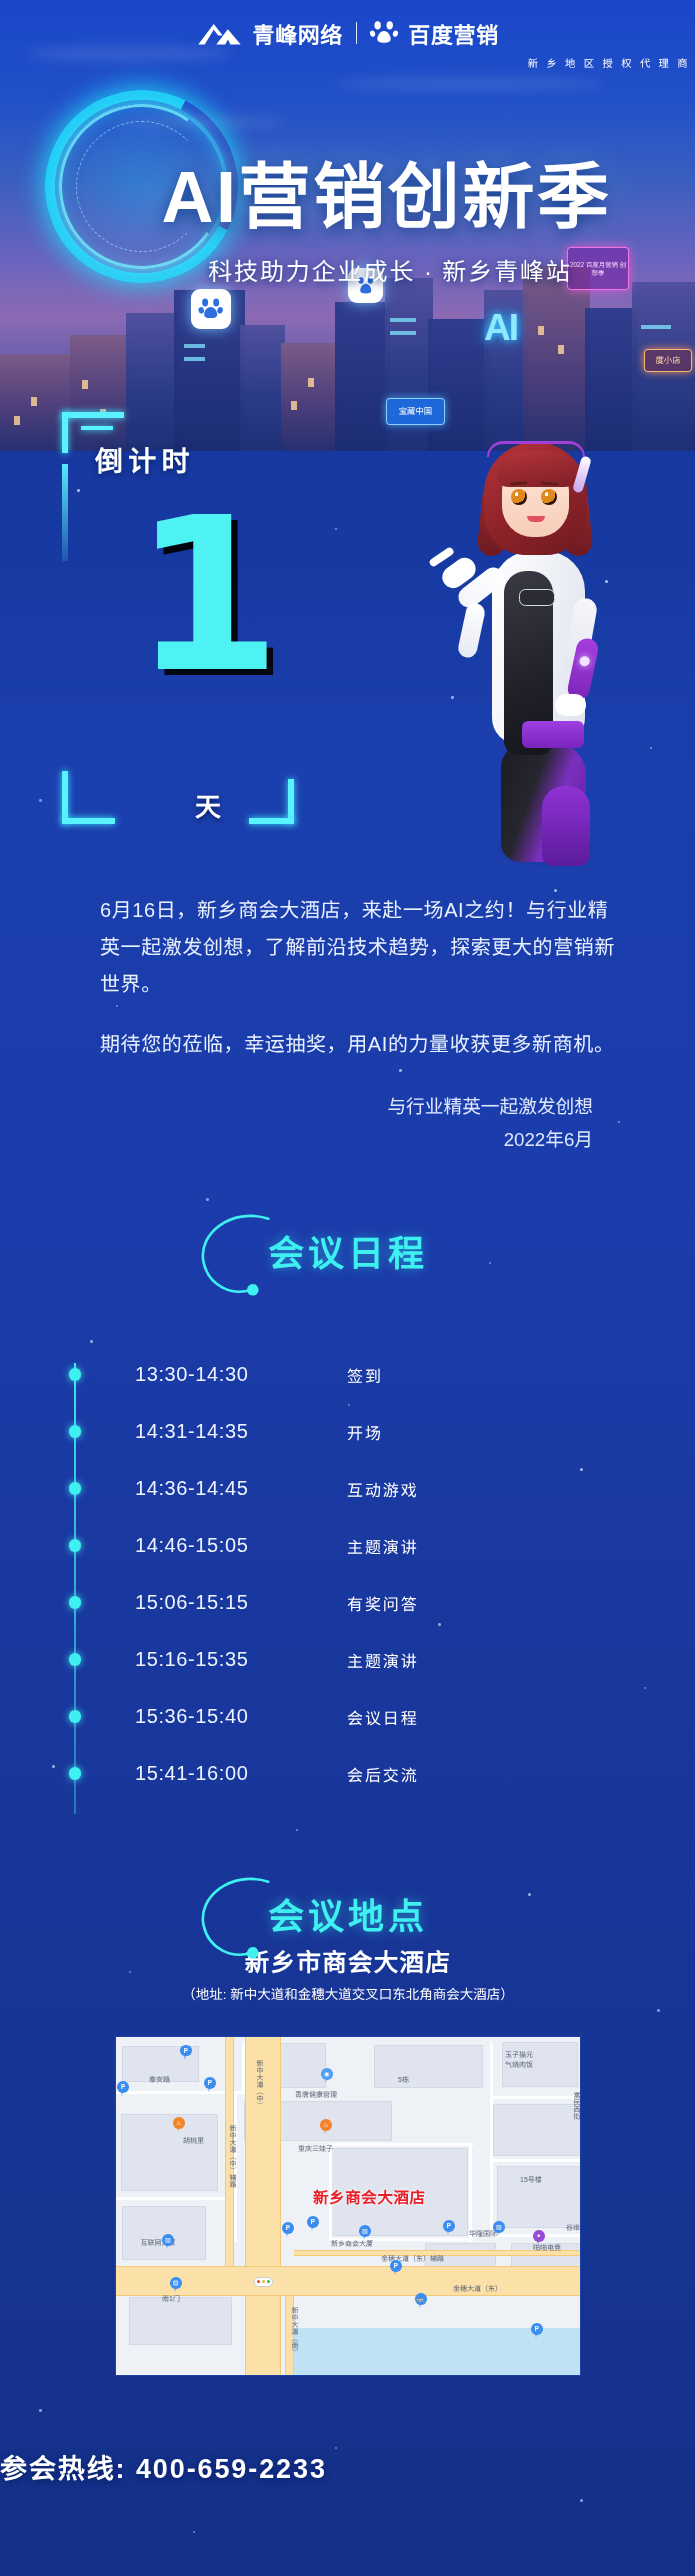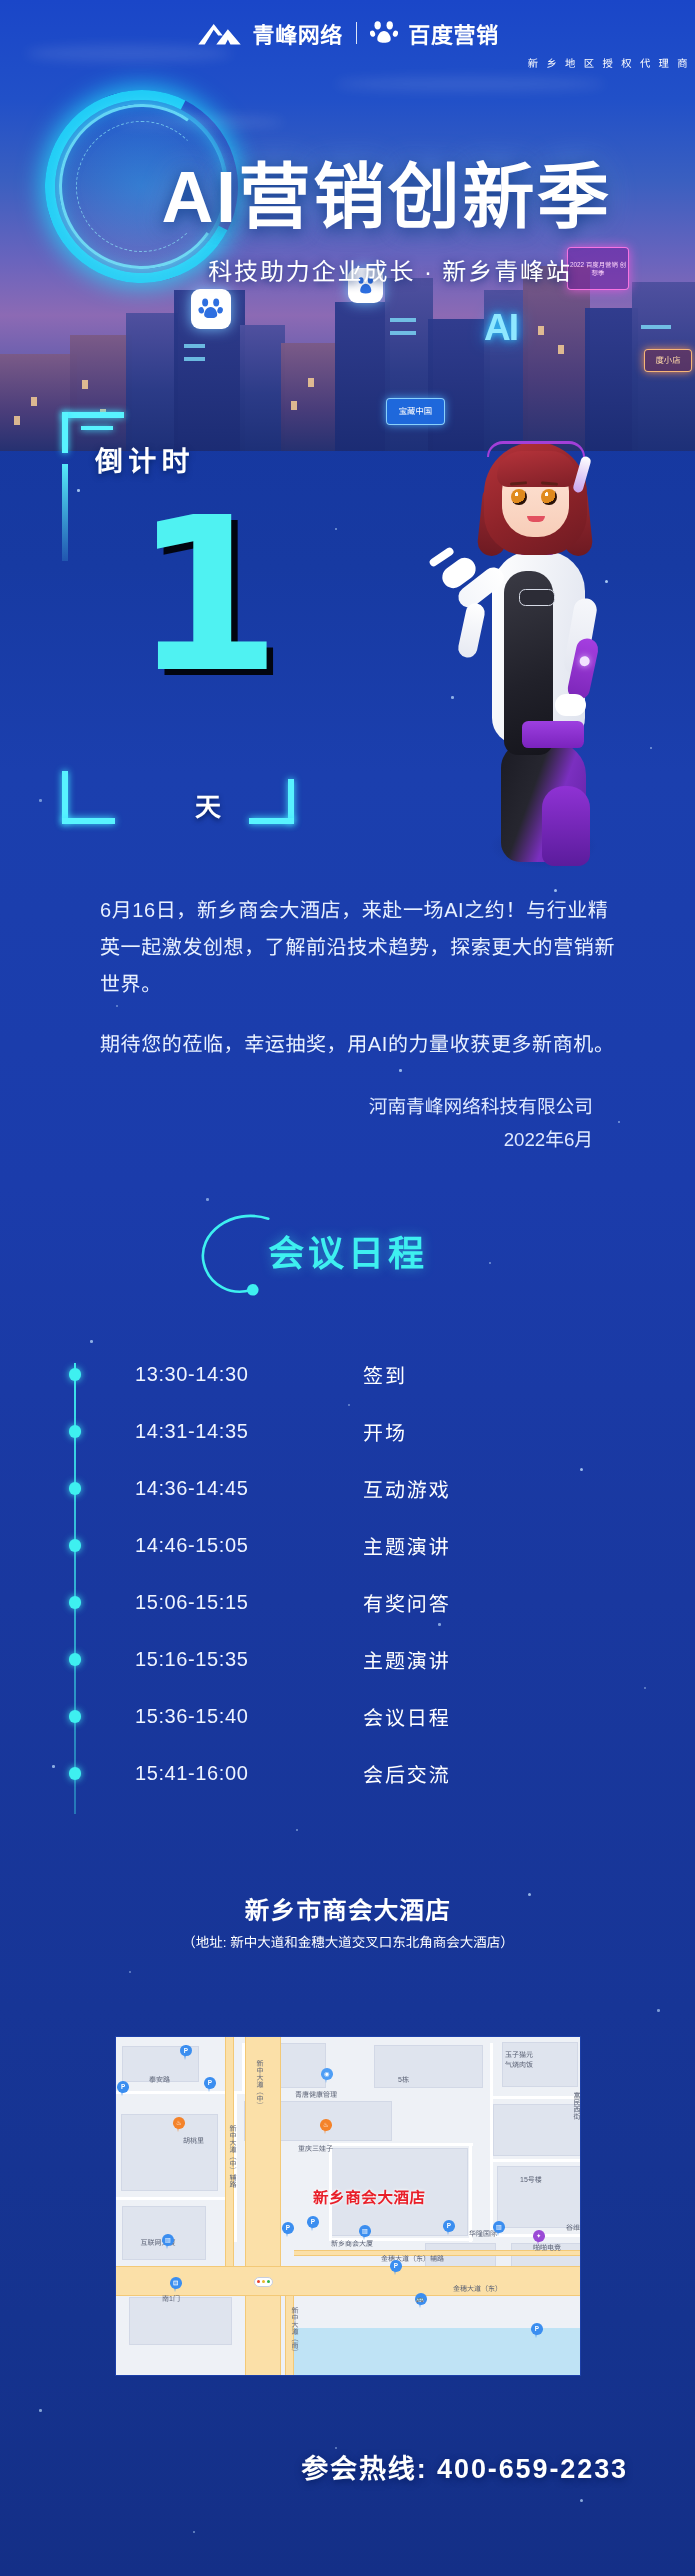--- a/index.html
+++ b/index.html
@@ -173,21 +173,21 @@
   .sec-addr { margin-top:5.2px; font-size:13.5px; color:#ffffff; letter-spacing:0px; }
 
   
   .schedule { position:absolute; left:64px; top:1346px; width:451px; z-index:14; }
   .timeline { position:absolute; left:10.3px; top:16.7px; width:1.9px; height:451px;
               background:linear-gradient(180deg,rgba(62,240,240,.95),rgba(62,240,240,.35)); }
   .srow { position:relative; height:57px; display:flex; align-items:center; }
   .sdot { position:absolute; left:5.2px; width:12.2px; height:12.2px; border-radius:50%; background:#3ef0f0;
           box-shadow:0 0 7.7px rgba(62,240,240,.9); }
   .stime { position:absolute; left:71px; font-size:20px; color:#eef4ff; letter-spacing:0.6px; }
-  .sname { position:absolute; left:299px; font-size:20px; color:#ffffff; letter-spacing:1.9px; }
+  .sname { position:absolute; left:283px; font-size:16px; color:#ffffff; letter-spacing:1.9px; }
 
   
   .map-wrap { position:absolute; left:115px; top:2036px; width:466px; height:340px; z-index:14;
               border:1.9px solid #1c3fa8; background:#eef1f6; overflow:hidden; }
   .m-land { position:absolute; background:#e6eaf2; }
   .m-bldg { position:absolute; background:#dfe4ee; border:0.6px solid #d2d8e6; }
   .m-road { position:absolute; background:#ffffff; }
   .m-main { position:absolute; background:#fbe0a8; border-top:0.6px solid #f3c977; border-bottom:0.6px solid #f3c977; }
   .m-mainv{ position:absolute; background:#fbe0a8; border-left:0.6px solid #f3c977; border-right:0.6px solid #f3c977; }
   .m-water{ position:absolute; background:#bfe3f5; }
@@ -202,21 +202,21 @@
                border-left:1.9px solid transparent; border-right:1.9px solid transparent; border-top:6.4px solid; }
   .pin.blue .bulb{background:#3b8ef0;} .pin.blue .tail{border-top-color:#3b8ef0;}
   .pin.orange .bulb{background:#f4832a;} .pin.orange .tail{border-top-color:#f4832a;}
   .pin.purple .bulb{background:#9a4ad6;} .pin.purple .tail{border-top-color:#9a4ad6;}
   .pin.white .bulb{background:#4f9ef5;} .pin.white .tail{border-top-color:#4f9ef5;}
   .signal { position:absolute; width:19.3px; height:9.7px; border-radius:5.2px; background:#fff;
             border:0.6px solid #c8cedd; display:flex; align-items:center; justify-content:space-evenly; }
   .signal i { width:3.2px; height:3.2px; border-radius:50%; display:block; }
 
   
-  .footer { position:absolute; left:0; top:2447px; width:628px; text-align:right; z-index:14; }
+  .footer { position:absolute; left:0; top:2447px; width:628px; text-align:left; z-index:14; }
   .hotline { font-size:27px; font-weight:bold; color:#ffffff; letter-spacing:1.9px;
              text-shadow:0 1.9px 7.7px rgba(0,25,90,.8); }
 </style>
 </head>
 <body>
 
 <div class="hero">
   <div class="sky"></div>
 
   <div class="cloudwisp" style="left:26px;  top:45px;  width:206px; height:16.7px;"></div>
@@ -390,21 +390,21 @@
   <div class="m-brow r"></div>
   <div class="m-eye l"></div>
   <div class="m-eye r"></div>
   <div class="m-lip"></div>
 </div>
 
 <div class="body-text">
   <div class="para">6月16日，新乡商会大酒店，来赴一场AI之约！与行业精英一起激发创想，了解前沿技术趋势，探索更大的营销新世界。</div>
   <div class="para">期待您的莅临，幸运抽奖，用AI的力量收获更多新商机。</div>
   <div class="sig">
-    <div>河南青峰网络科技有限公司</div>
+    <div>与行业精英一起激发创想</div>
     <div>2022年6月</div>
   </div>
 </div>
 
 <div class="sec-head" style="top:1224px;">
   <div class="sec-title">
     <svg class="swoosh" viewBox="0 0 150 150" aria-hidden="true">
       <path d="M118 18 C60 0, 8 42, 18 86 C26 122, 62 138, 92 128" fill="none" stroke="#3ef0f0" stroke-width="4" stroke-linecap="round"></path>
       <circle cx="94" cy="128" r="9" fill="#3ef0f0"></circle>
     </svg>
@@ -451,20 +451,27 @@
     <span class="sname">会议日程</span>
   </div>
   <div class="srow">
     <span class="sdot"></span>
     <span class="stime">15:41-16:00</span>
     <span class="sname">会后交流</span>
   </div>
 </div>
 
 <div class="sec-head" style="top:1887px;">
+  <div class="sec-title">
+    <svg class="swoosh" viewBox="0 0 150 150" aria-hidden="true">
+      <path d="M118 18 C60 0, 8 42, 18 86 C26 122, 62 138, 92 128" fill="none" stroke="#3ef0f0" stroke-width="4" stroke-linecap="round"></path>
+      <circle cx="94" cy="128" r="9" fill="#3ef0f0"></circle>
+    </svg>
+    <span>会议地点</span>
+  </div>
   <div class="sec-sub">新乡市商会大酒店</div>
   <div class="sec-addr">（地址: 新中大道和金穗大道交叉口东北角商会大酒店）</div>
 </div>
 
 <div class="map-wrap">
   <div class="m-land" style="left:0; top:0; width:466px; height:340px; background:#eef1f6;"></div>
 
   <div class="m-bldg" style="left:6.4px;  top:9px;  width:77px; height:36px;"></div>
   <div class="m-bldg" style="left:5.2px;   top:77px; width:97px; height:77px;"></div>
   <div class="m-bldg" style="left:6.4px;  top:169px; width:84px; height:54px;"></div>

